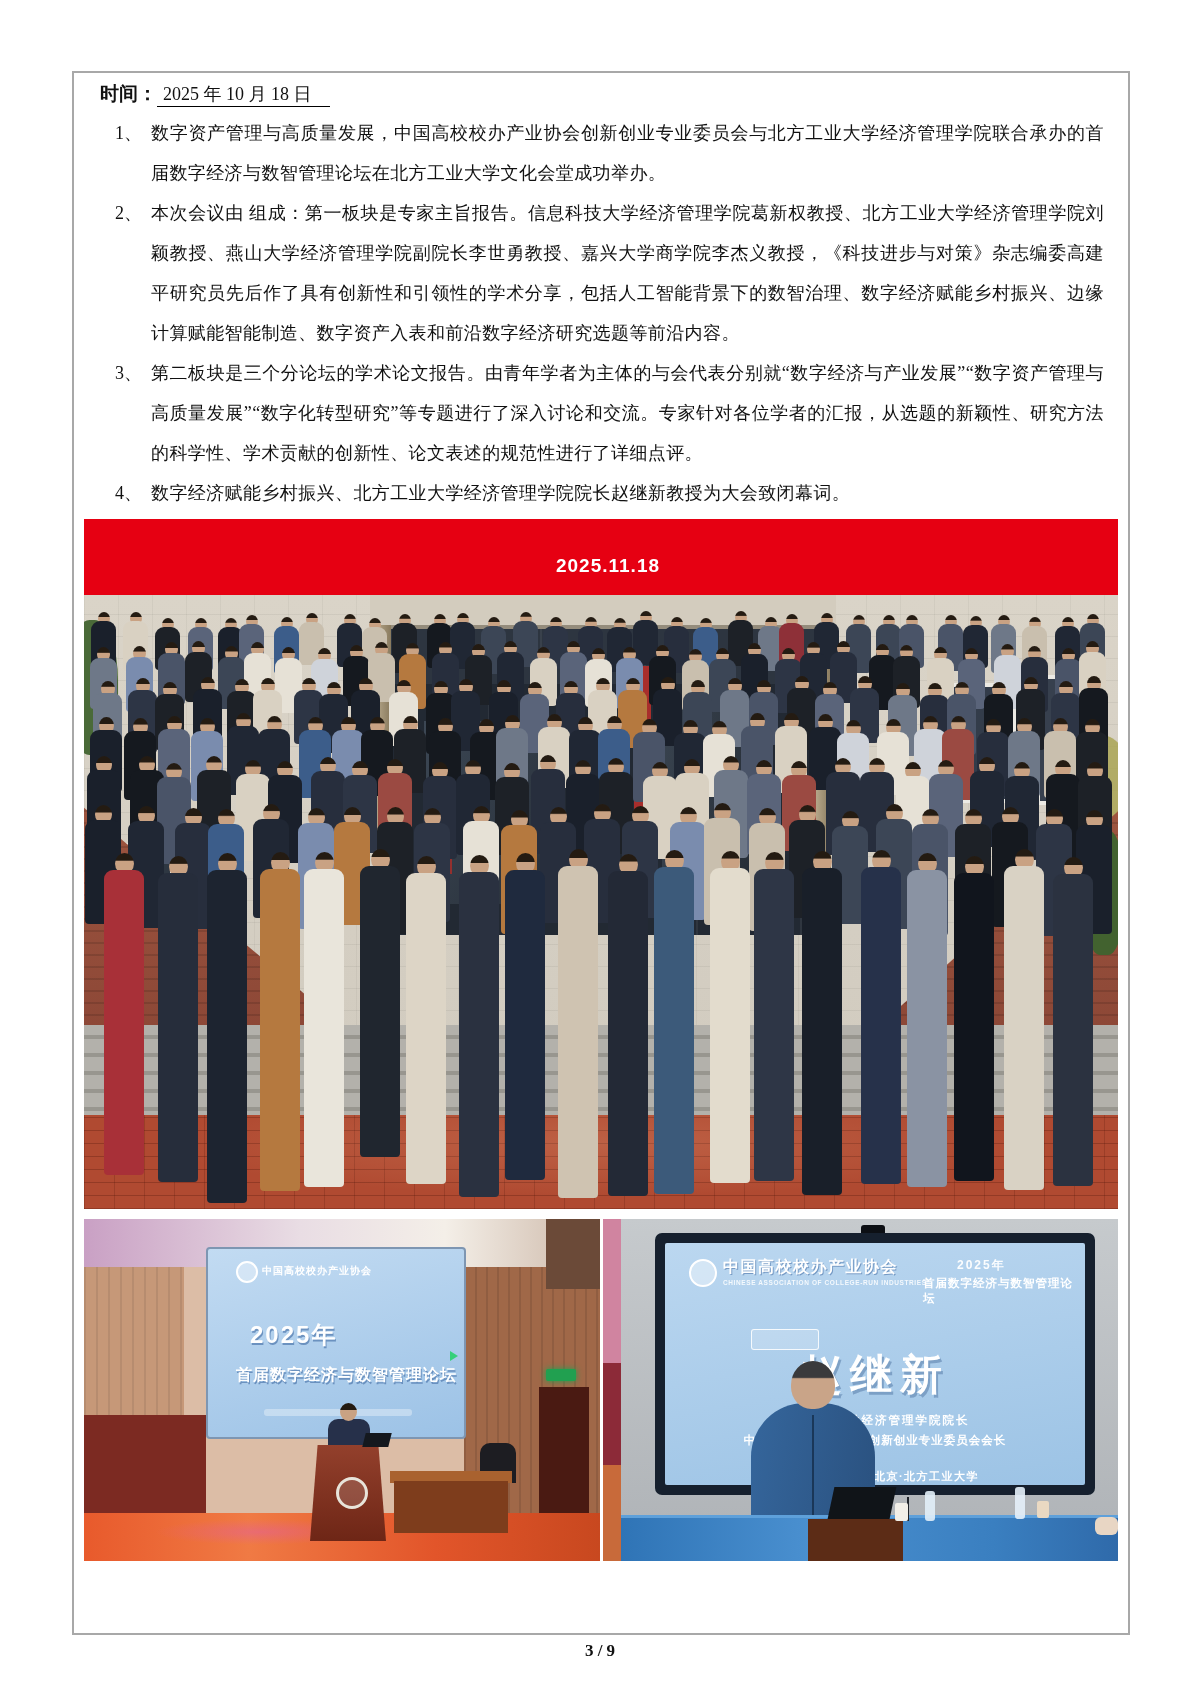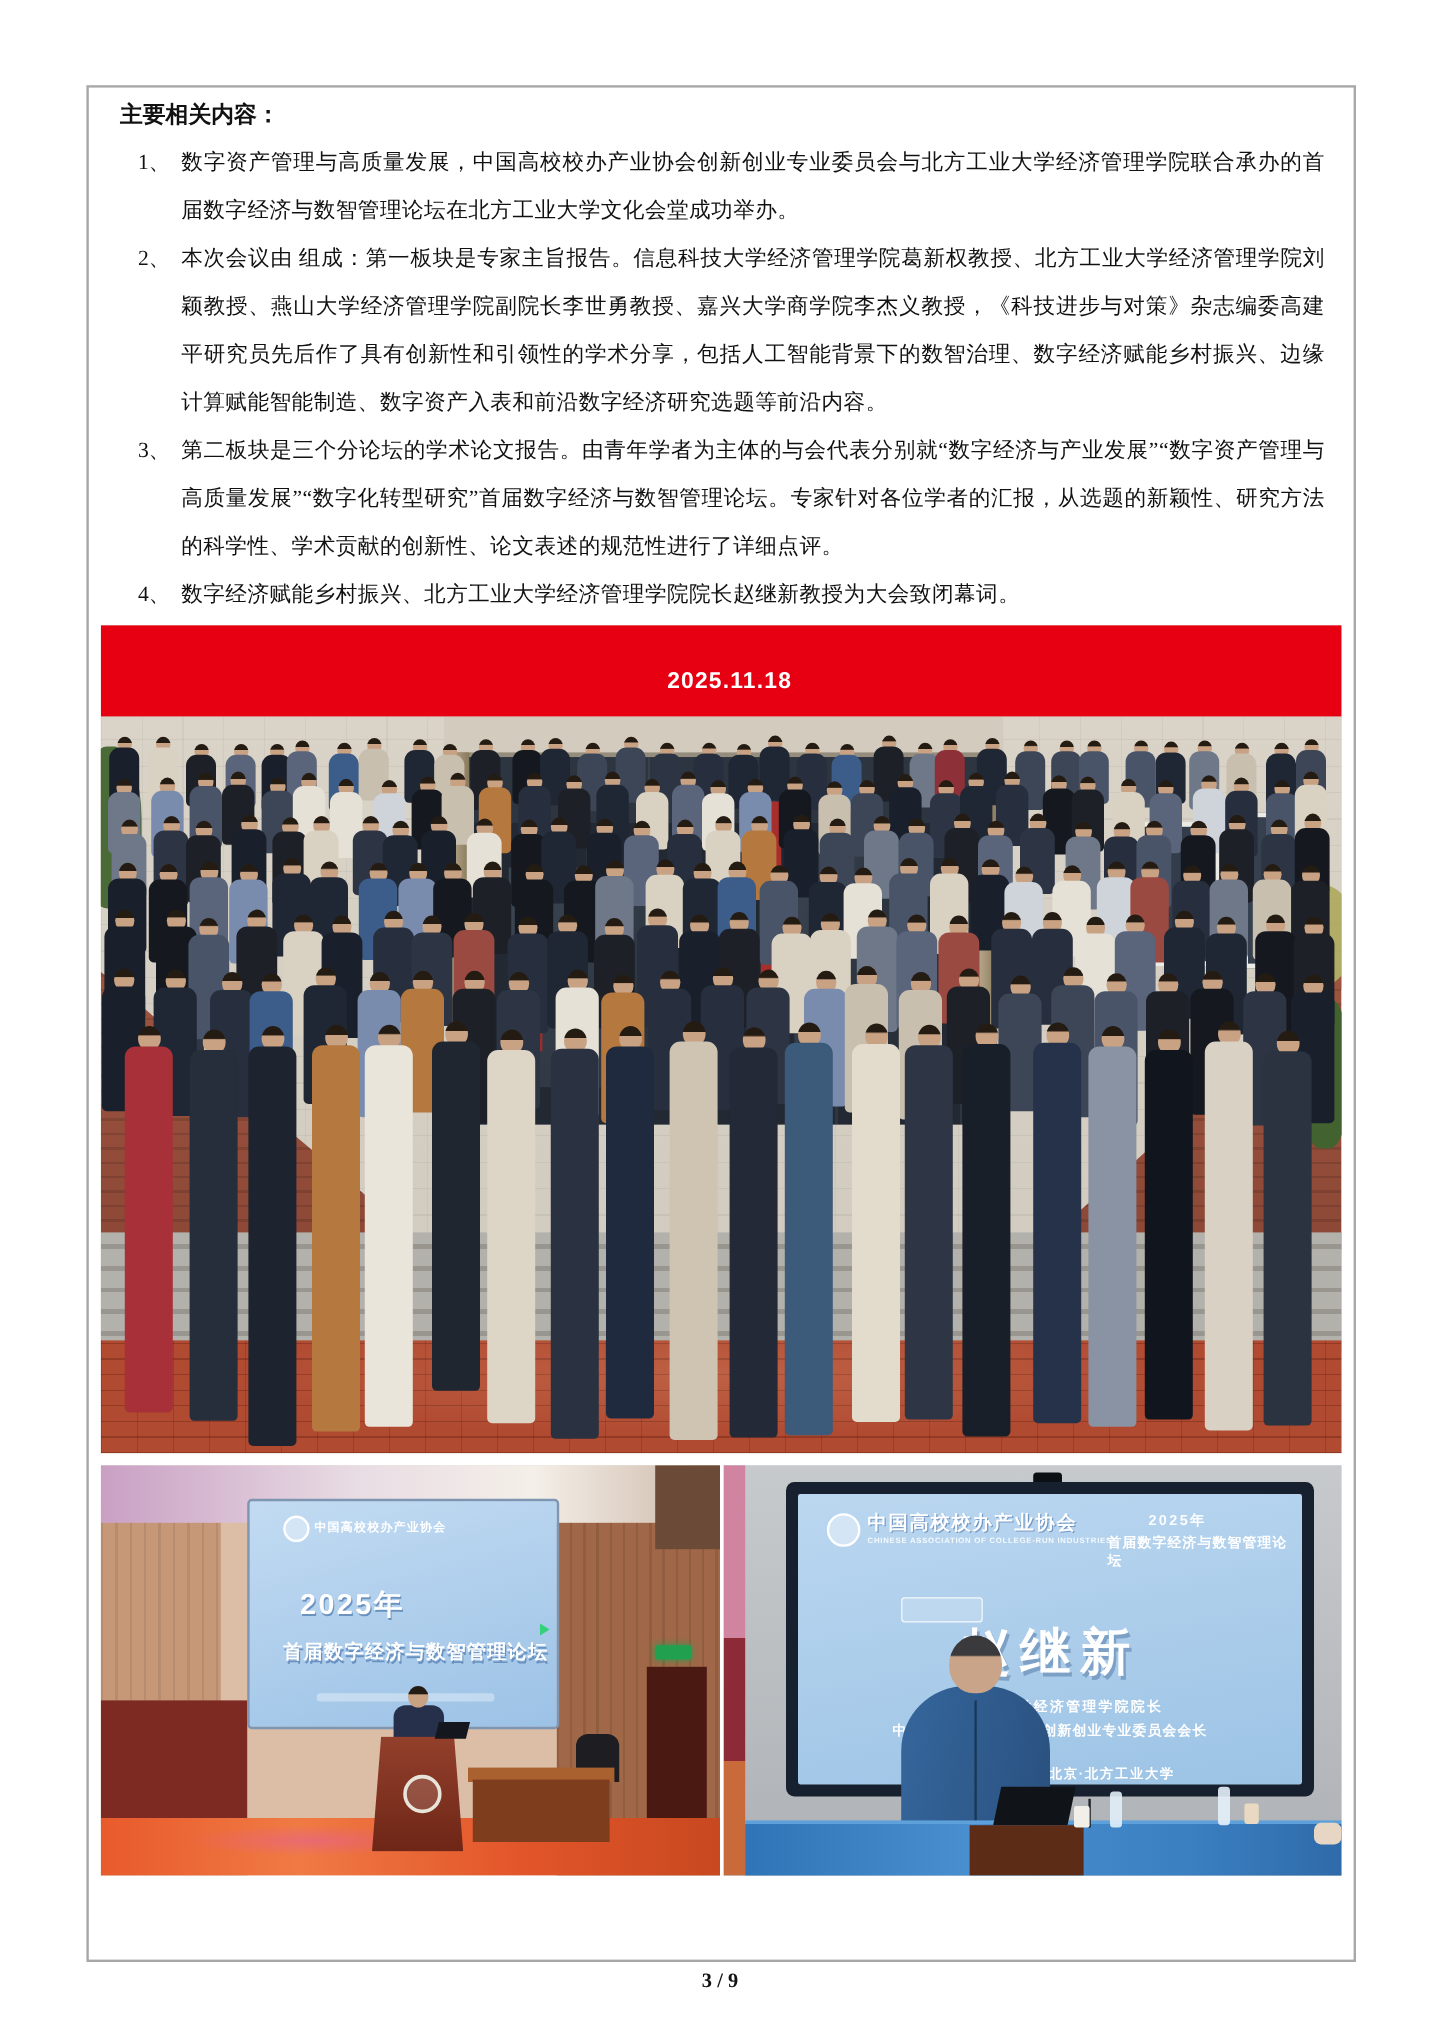--- a/index.html
+++ b/index.html
@@ -136,35 +136,37 @@
   .footer{position:absolute;left:0;top:1641px;width:1200px;text-align:center;
      font-family:"Liberation Serif",serif;font-weight:bold;font-size:17px;color:#111;}
 </style>
 </head>
 <body>
 
 <div class="page">
   <div class="doc-box">
 
 
-
-    <div class="content-heading">主要相关内容：</div>
+    <div class="time-line">
+      <span class="time-label">时间：</span><span class="time-value">2025 年 10 月 18 日</span>
+    </div>
+
 
     <div class="items">
       <div class="item">
         <span class="item-num">1、</span>
         <div class="item-text">数字资产管理与高质量发展，中国高校校办产业协会创新创业专业委员会与北方工业大学经济管理学院联合承办的首届数字经济与数智管理论坛在北方工业大学文化会堂成功举办。</div>
       </div>
       <div class="item">
         <span class="item-num">2、</span>
         <div class="item-text">本次会议由 组成：第一板块是专家主旨报告。信息科技大学经济管理学院葛新权教授、北方工业大学经济管理学院刘颖教授、燕山大学经济管理学院副院长李世勇教授、嘉兴大学商学院李杰义教授，《科技进步与对策》杂志编委高建平研究员先后作了具有创新性和引领性的学术分享，包括人工智能背景下的数智治理、数字经济赋能乡村振兴、边缘计算赋能智能制造、数字资产入表和前沿数字经济研究选题等前沿内容。</div>
       </div>
       <div class="item">
         <span class="item-num">3、</span>
-        <div class="item-text">第二板块是三个分论坛的学术论文报告。由青年学者为主体的与会代表分别就“数字经济与产业发展”“数字资产管理与高质量发展”“数字化转型研究”首届数字经济与数智管理论坛。专家针对各位学者的汇报，从选题的新颖性、研究方法的科学性、学术贡献的创新性、论文表述的规范性进行了详细点评。</div>
+        <div class="item-text">第二板块是三个分论坛的学术论文报告。由青年学者为主体的与会代表分别就“数字经济与产业发展”“数字资产管理与高质量发展”“数字化转型研究”等专题进行了深入讨论和交流。专家针对各位学者的汇报，从选题的新颖性、研究方法的科学性、学术贡献的创新性、论文表述的规范性进行了详细点评。</div>
       </div>
       <div class="item">
         <span class="item-num">4、</span>
         <div class="item-text">数字经济赋能乡村振兴、北方工业大学经济管理学院院长赵继新教授为大会致闭幕词。</div>
       </div>
     </div>
 
     <div class="photo-group">
       <div class="scene">
         <div class="tiles"></div>

